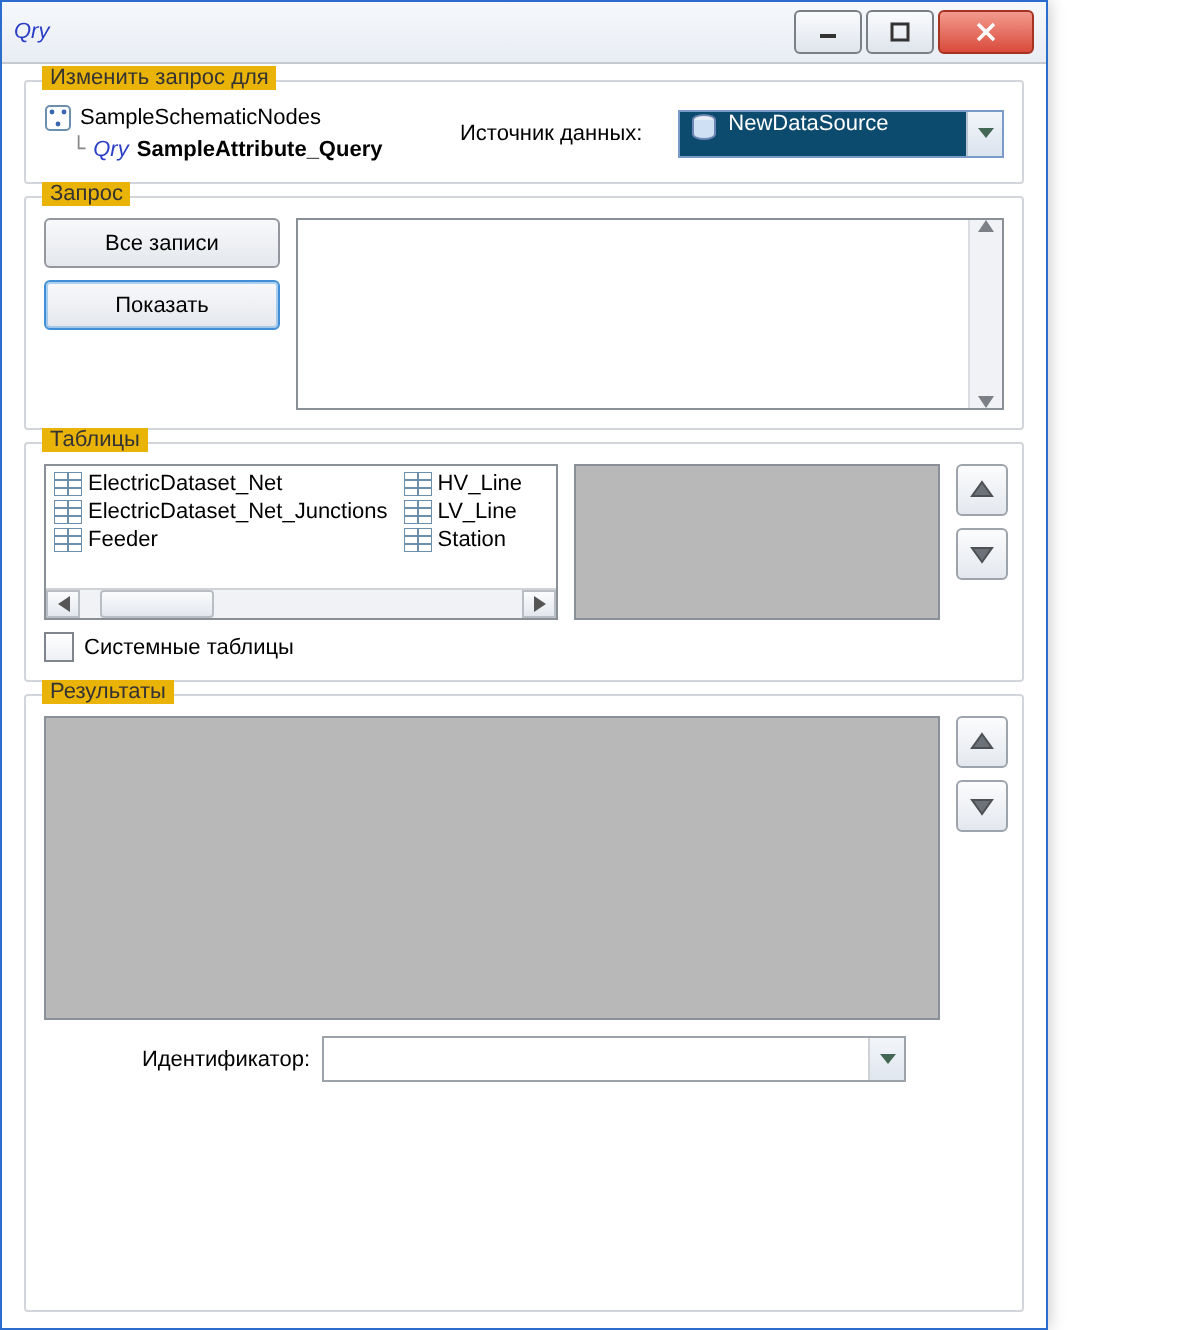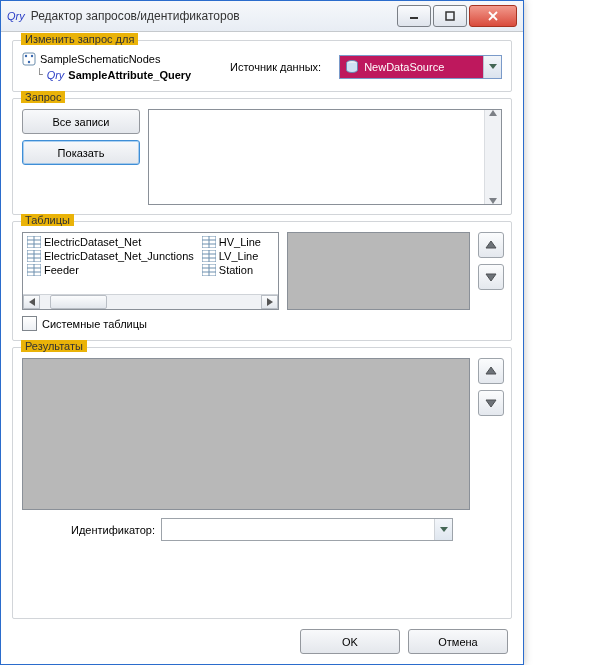--- a/index.html
+++ b/index.html
@@ -17,21 +17,21 @@
 .tree-row{display:flex;align-items:center;gap:4px;padding:1px 0}
 .tree-row.child{margin-left:14px}
 .tree-row .dotline{color:#888;font-family:monospace}
 .qry{font-style:italic;color:#2a3ec6;font-size:11px}
 .nodeicon{width:14px;height:14px;display:inline-block}
 .bold{font-weight:bold}
 .toprow{display:flex;align-items:center;gap:18px}
 .toprow .treecol{flex:0 0 190px}
 .toprow .lbl{font-size:11px}
 .combo{flex:1;height:22px;border:1px solid #7a9ac9;display:flex;align-items:stretch;background:#fff}
-.combo .sel{flex:1;display:flex;align-items:center;gap:4px;background:#be185d;color:#fff;padding:0 4px}
+.combo .sel{flex:1;display:flex;align-items:flex-start;gap:4px;background:#0c4a6e;color:#fff;padding:0 4px}
 .combo .sel .dbicon{width:16px;height:16px}
 .combo .arrow{width:17px;border-left:1px solid #b8c3d4;display:flex;align-items:center;justify-content:center;background:linear-gradient(#f3f6fa,#dbe3ee)}
 .tables-body{display:flex;gap:8px;align-items:stretch}
 .tablelist{width:255px;height:76px;border:1px solid #8a9098;background:#fff;overflow:hidden;position:relative}
 .tablelist .cols{display:flex;height:62px}
 .tablelist .col{padding:2px 4px}
 .titem{display:flex;align-items:center;gap:3px;white-space:nowrap;padding:1px 0}
 .titem .ticn{width:14px;height:12px}
 .hscroll{position:absolute;left:0;right:0;bottom:0;height:14px;border-top:1px solid #cfd3d8;background:#f0f2f5;display:flex;align-items:stretch}
 .hscroll .sarrow{width:15px;border:1px solid #b9bec5;background:linear-gradient(#fbfcfd,#e3e7ed);display:flex;align-items:center;justify-content:center}
@@ -58,21 +58,20 @@
 </style>
 </head>
 <body>
 
 <div class="window">
 
   <div class="titlebar">
     <span class="ticon">
       <span class="qry">Qry</span>
     </span>
-    <span class="ttxt">Редактор запросов/идентификаторов</span>
     <span class="spacer"></span>
     <div class="winbtn">
       <svg width="10" height="10">
           <line x1="1" y1="7" x2="9" y2="7" stroke="#333" stroke-width="2"></line>
         </svg>
     </div>
     <div class="winbtn">
       <svg width="10" height="10">
           <rect x="1" y="1" width="8" height="8" fill="none" stroke="#333" stroke-width="1.5"></rect>
         </svg>
@@ -275,22 +274,14 @@
           <div style="flex:1"></div>
           <div class="arrow">
               <svg width="8" height="6">
                 <path d="M0 0 L8 0 L4 5 Z" fill="#465"></path>
               </svg>
             </div>
         </div>
       </div>
     </div>
 
-    <div class="footer">
-      <div class="pushbtn">
-          <span>OK</span>
-        </div>
-      <div class="pushbtn">
-          <span>Отмена</span>
-        </div>
-    </div>
   </div>
 </div>
 
 </body></html>

